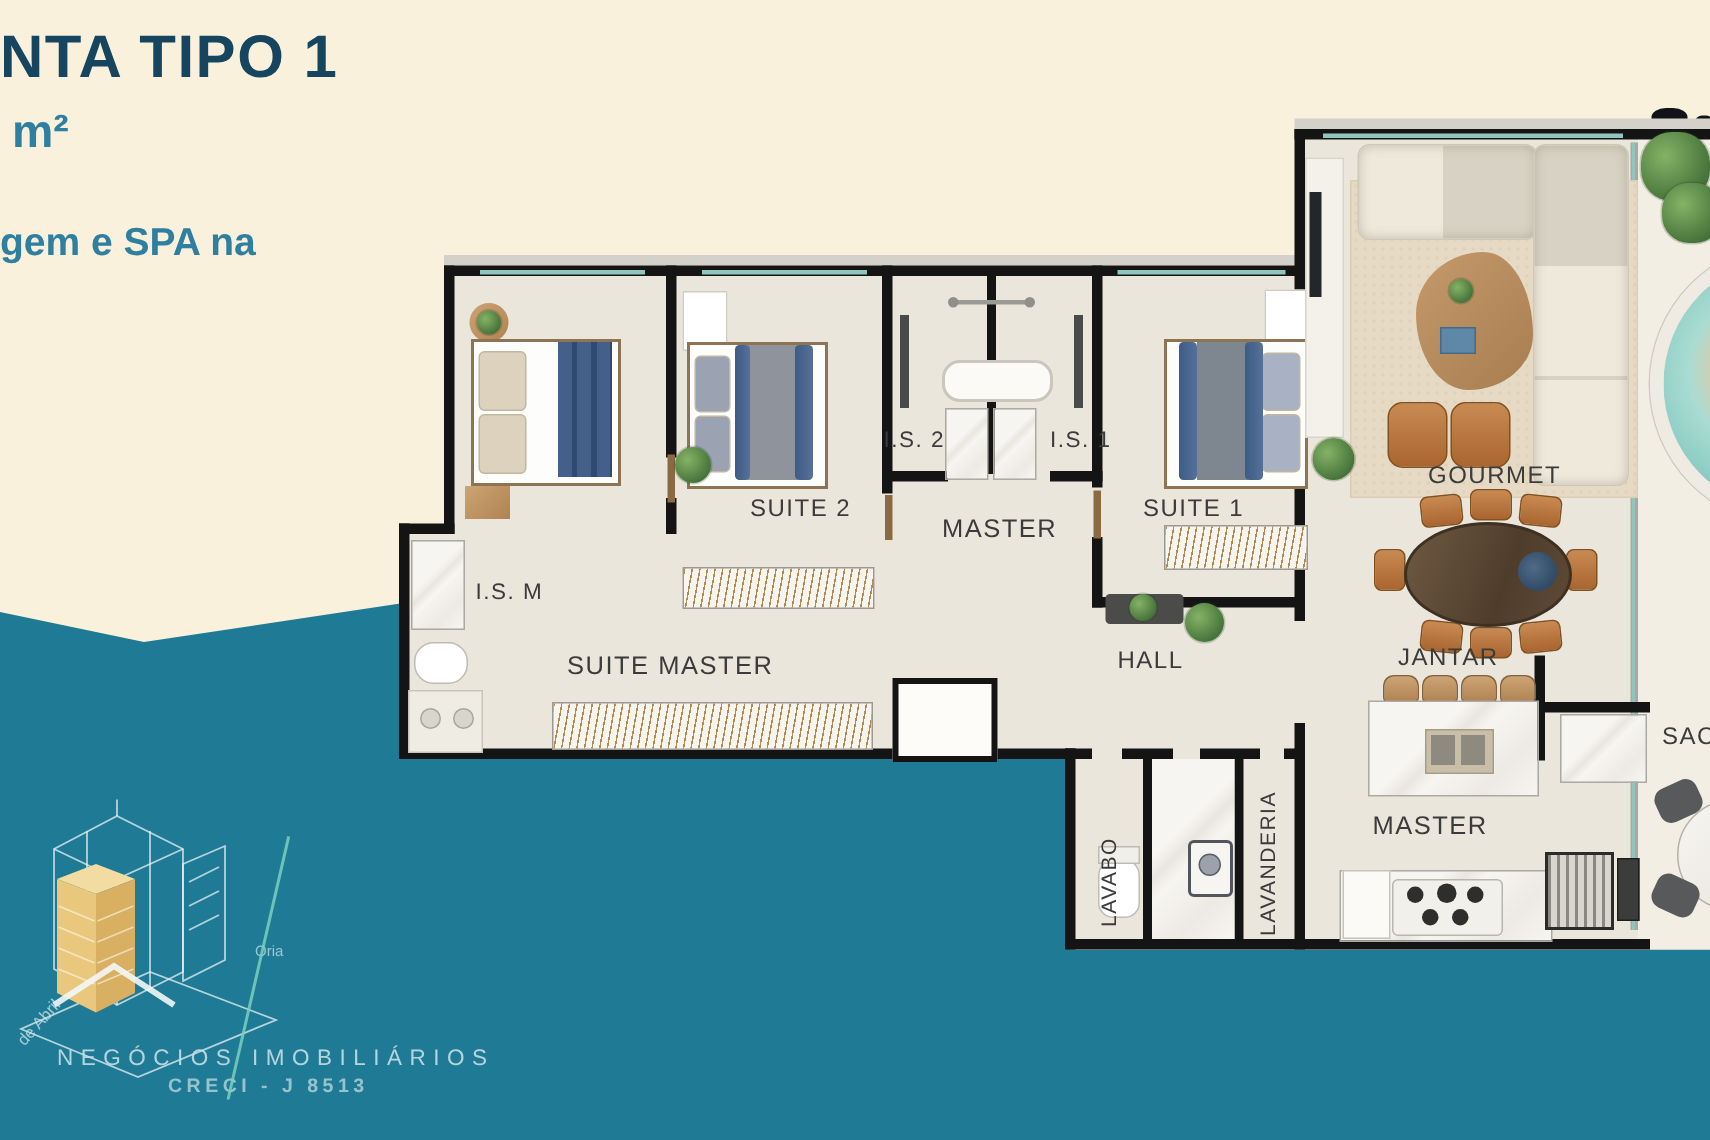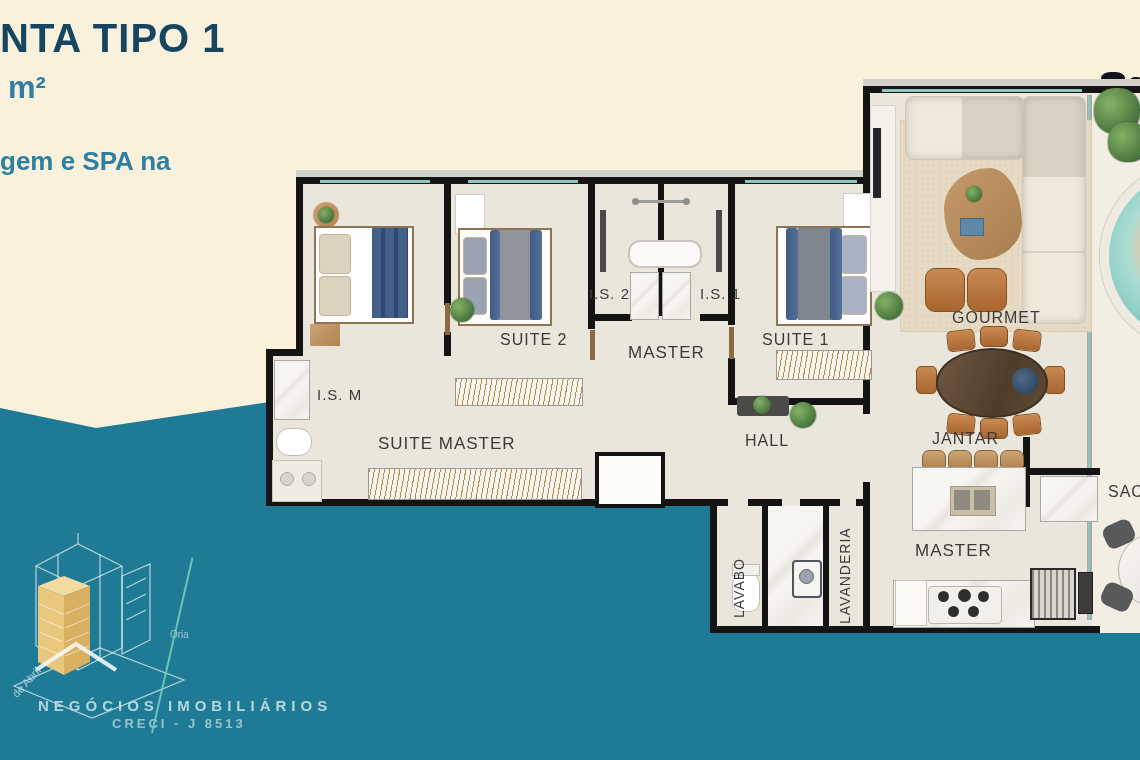--- a/index.html
+++ b/index.html
@@ -249,17 +249,17 @@
         <line x1="39" y1="118" x2="63" y2="128"></line>
       <line x1="65" y1="86" x2="89" y2="76"></line>
         <line x1="65" y1="100" x2="89" y2="90"></line>
       <line x1="65" y1="114" x2="89" y2="104"></line>
         <line x1="65" y1="128" x2="89" y2="118"></line>
     </g>
     <polyline points="36,142 76,116 116,142" stroke="#F2F7F8" stroke-opacity="0.9" stroke-width="4" fill="none"></polyline>
   </svg>
   <div class="abs" style="left:8px;top:676px;font-size:11px;color:#DDEDF0;opacity:.7;transform:rotate(-48deg);">de Abril</div>
   <div class="abs" style="left:170px;top:629px;font-size:10px;color:#BBD9DF;opacity:.8;">Oria</div>
-  <div class="abs" style="left:38px;top:697px;font-size:15px;font-weight:700;letter-spacing:5px;color:#C6DFE4;opacity:.9;white-space:nowrap;">NEGÓCIOS IMOBILIÁRIOS</div>
+  <div class="abs" style="left:38px;top:697px;font-size:15px;font-weight:400;letter-spacing:5px;color:#C6DFE4;opacity:.9;white-space:nowrap;">NEGÓCIOS IMOBILIÁRIOS</div>
   <div class="abs" style="left:112px;top:716px;font-size:13px;font-weight:700;letter-spacing:3px;color:#A5CBD4;opacity:.9;white-space:nowrap;">CRECI - J 8513</div>
   <div class="abs" style="left:152px;top:732px;width:180px;height:2px;background:#7AD0BD;opacity:.85;transform:rotate(-77deg);transform-origin:left center;"></div>
 
 </div>
 
 </body></html>

